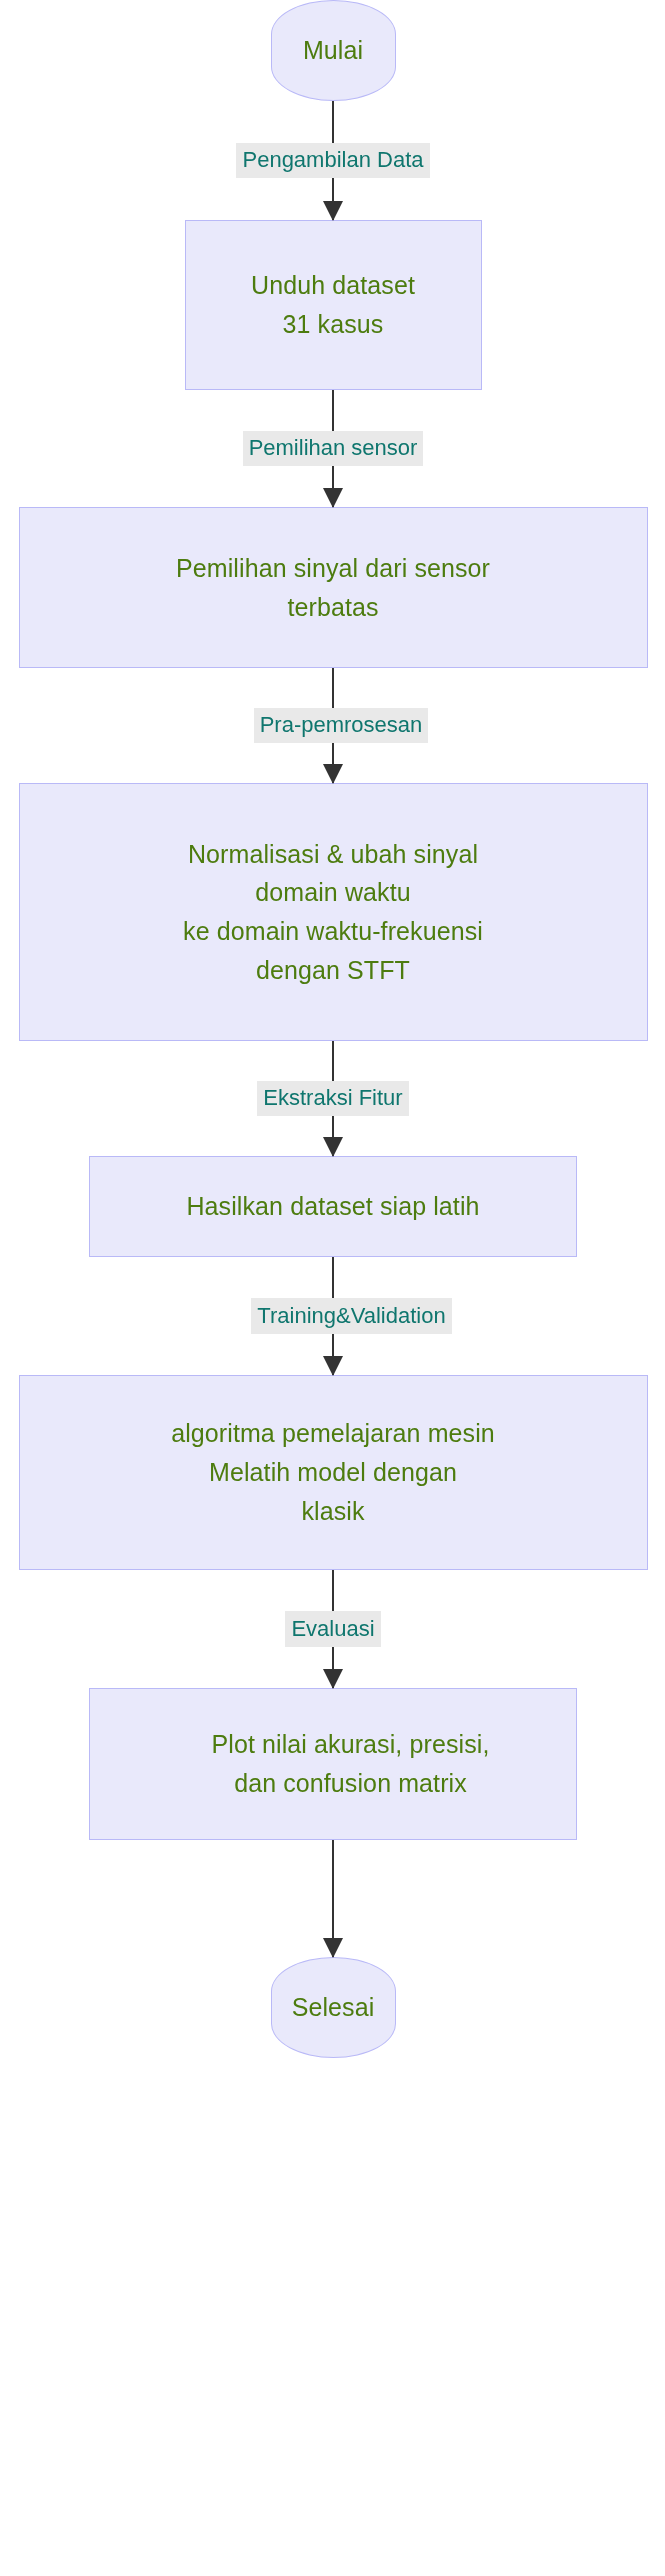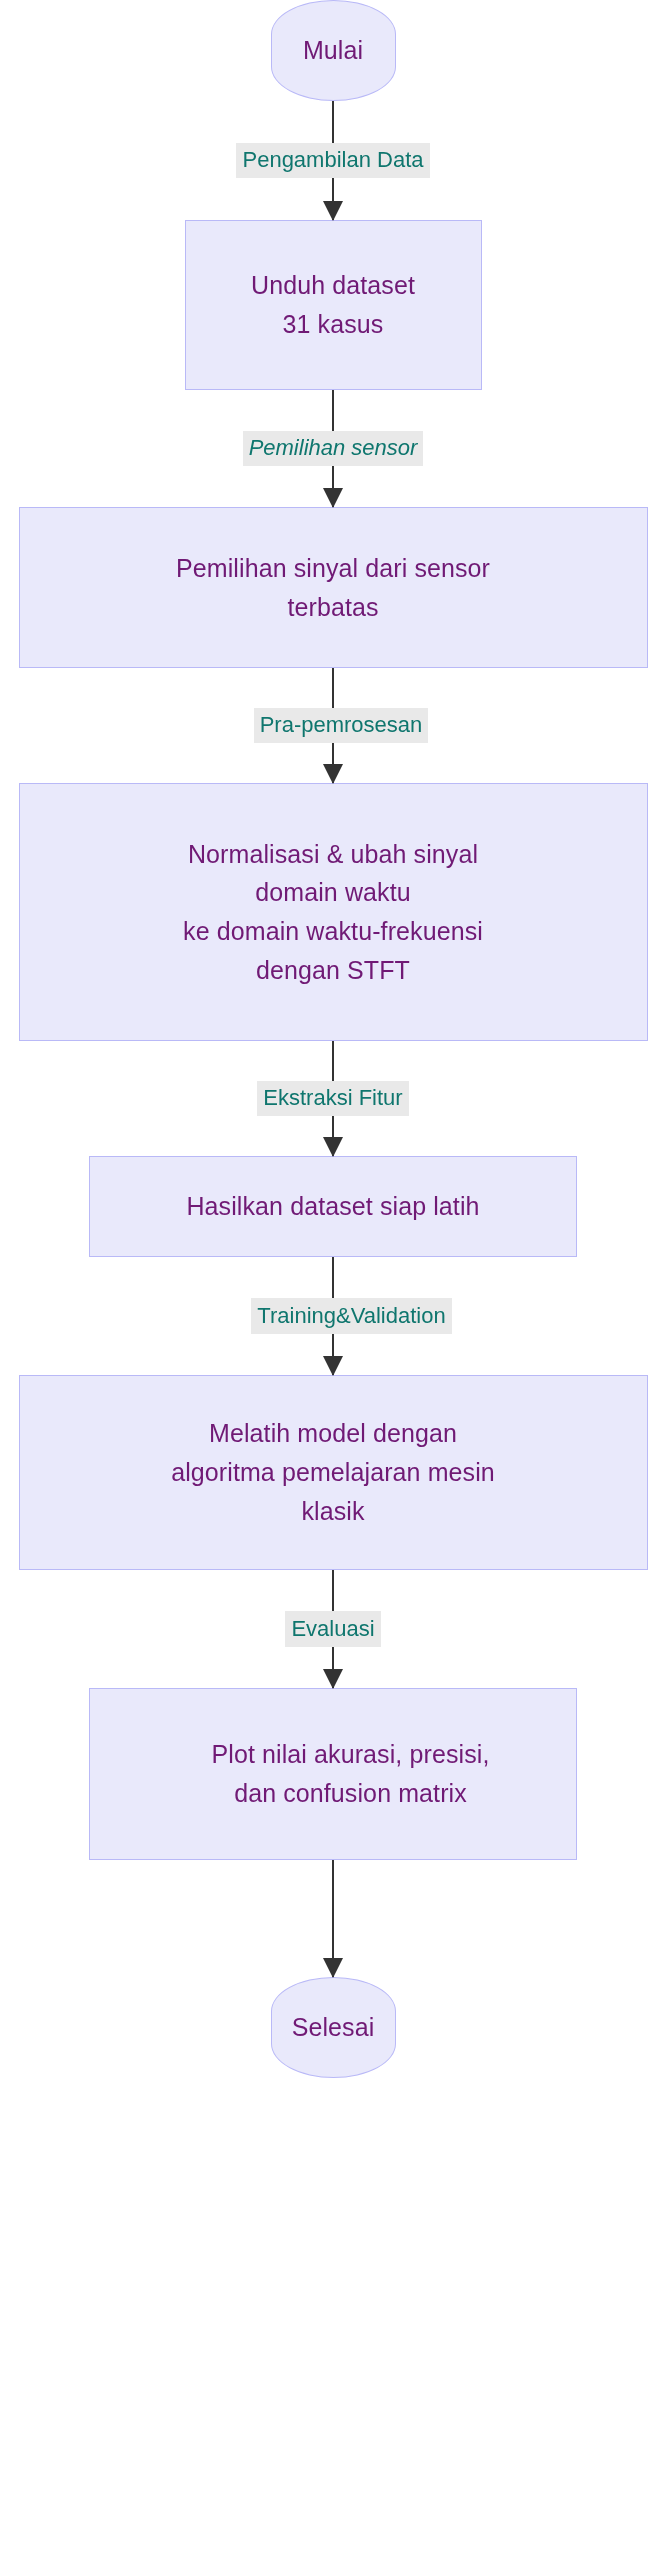--- a/index.html
+++ b/index.html
@@ -23,21 +23,21 @@
     display: flex;
     flex-direction: column;
     align-items: center;
   }
 
   
   .node {
     box-sizing: border-box;
     background: #e9e9fb;
     border: 1.3px solid #b9b9f7;
-    color: #701a75;
+    color: #4d7c0f;
     display: flex;
     flex-direction: column;
     align-items: center;
     justify-content: center;
     text-align: center;
     font-size: 25px;
     line-height: 1.55;
     letter-spacing: 0.1px;
   }
 
@@ -87,24 +87,24 @@
   }
 
   
   .n-start   { width: 125px; height: 101px; font-size: 25px; }
   .n-end     { width: 125px; height: 101px; font-size: 25px; }
   .n-narrow  { width: 297px; height: 170px; }
   .n-mid     { width: 488px; height: 101px; }
   .n-wide    { width: 629px; height: 161px; }
   .n-tall    { width: 629px; height: 258px; text-align: right; }
   .n-train   { width: 629px; height: 195px; }
-  .n-plot    { width: 488px; height: 172px; padding-left: 35px; }
+  .n-plot    { width: 488px; height: 152px; padding-left: 35px; }
 
   .e-1 { height: 119px; }
-  .e-2 { height: 117px; font-style: italic; }
+  .e-2 { height: 117px; }
   .e-3 { height: 115px; padding-left: 16px; }
   .e-4 { height: 115px; }
   .e-5 { height: 118px; padding-left: 37px; }
   .e-6 { height: 118px; text-align: center; }
   .e-7 { height: 117px; }
 </style>
 </head>
 <body>
 
 <div id="flow">
@@ -158,22 +158,22 @@
     <span class="line">Hasilkan dataset siap latih</span>
   </div>
 
   <div class="edge e-5">
     <div class="stem"></div>
     <div class="edge-label">Training&amp;Validation</div>
     <div class="arrowhead"></div>
   </div>
 
   <div class="node n-train">
+    <span class="line">algoritma pemelajaran mesin</span>
     <span class="line">Melatih model dengan</span>
-    <span class="line">algoritma pemelajaran mesin</span>
     <span class="line">klasik</span>
   </div>
 
   <div class="edge e-6">
     <div class="stem"></div>
     <div class="edge-label">Evaluasi</div>
     <div class="arrowhead"></div>
   </div>
 
   <div class="node n-plot">

